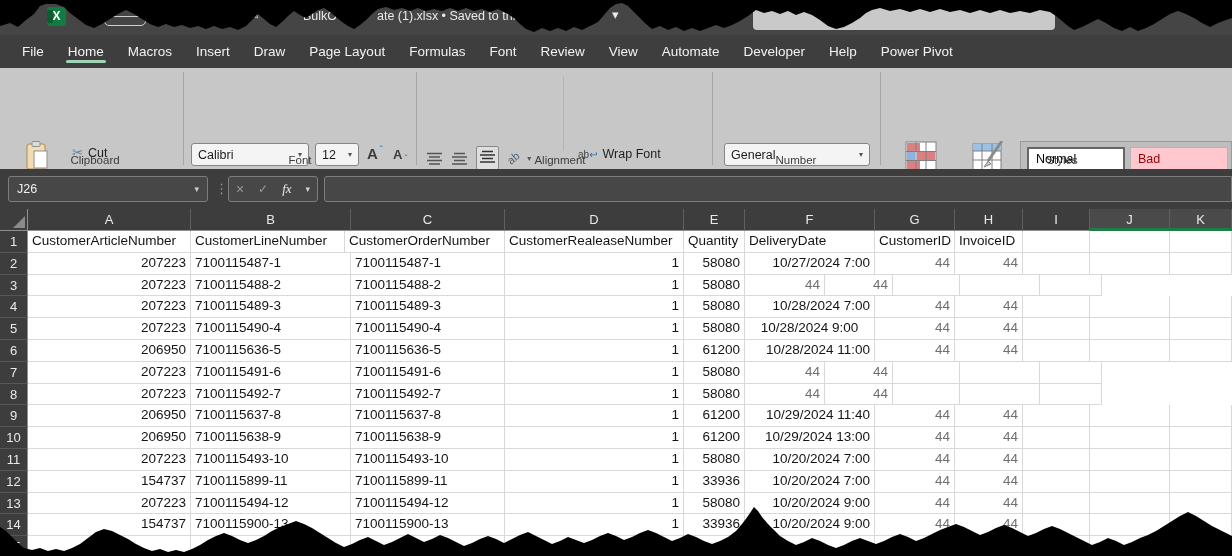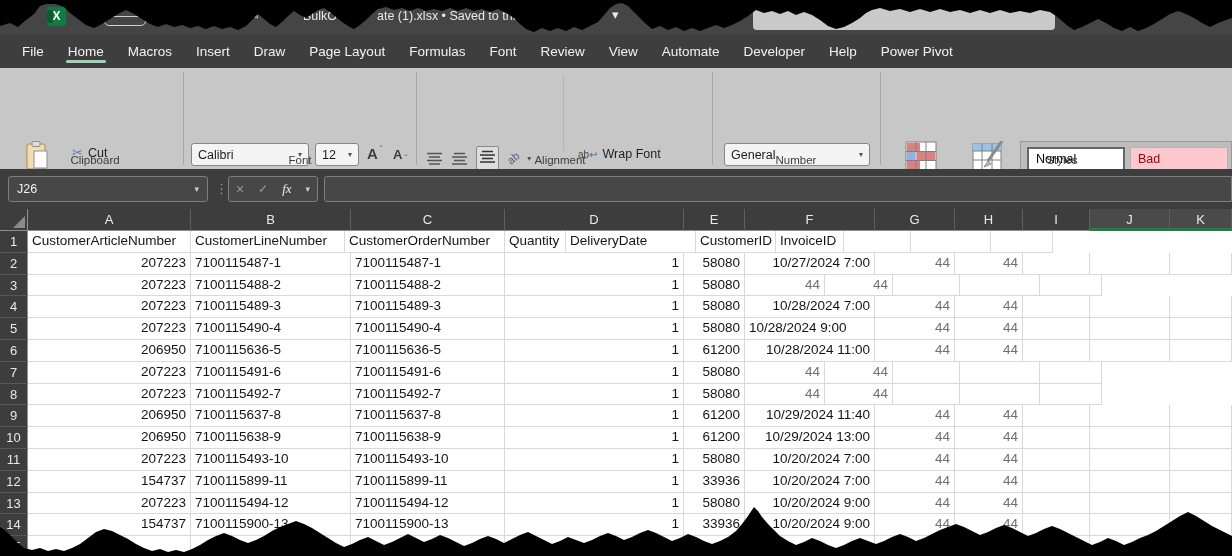--- a/index.html
+++ b/index.html
@@ -330,20 +330,21 @@
         <div class="letter" style="width: 68px;">H</div>
         <div class="letter" style="width: 67px;">I</div>
         <div class="letter selcol" style="width: 80px;">J</div>
         <div class="letter selcol" style="width: 62px;">K</div>
       </div>
       <div class="grow">
         <div class="gutter" style="width: 28px;">1</div>
         <div class="cell" style="width: 163px; text-align: left;">CustomerArticleNumber</div>
         <div class="cell" style="width: 154px; text-align: left;">CustomerLineNumber</div>
         <div class="cell" style="width: 160px; text-align: left;">CustomerOrderNumber</div>
+        <div class="cell" style="width: 179px; text-align: left;">CustomerRealeaseNumber</div>
         <div class="cell" style="width: 61px; text-align: left;">Quantity</div>
         <div class="cell" style="width: 130px; text-align: left;">DeliveryDate</div>
         <div class="cell" style="width: 80px; text-align: left;">CustomerID</div>
         <div class="cell" style="width: 68px; text-align: left;">InvoiceID</div>
         <div class="cell" style="width: 67px; text-align: left;"></div>
         <div class="cell" style="width: 80px; text-align: left;"></div>
         <div class="cell" style="width: 62px; text-align: left;"></div>
       </div>
       <div class="grow">
         <div class="gutter" style="width: 28px;">2</div>
@@ -386,21 +387,21 @@
         <div class="cell" style="width: 80px; text-align: left;"></div>
         <div class="cell" style="width: 62px; text-align: left;"></div>
       </div>
       <div class="grow">
         <div class="gutter" style="width: 28px;">5</div>
         <div class="cell" style="width: 163px; text-align: right;">207223</div>
         <div class="cell" style="width: 160px; text-align: left;">7100115490-4</div>
         <div class="cell" style="width: 154px; text-align: left;">7100115490-4</div>
         <div class="cell" style="width: 179px; text-align: right;">1</div>
         <div class="cell" style="width: 61px; text-align: right;">58080</div>
-        <div class="cell" style="width: 130px; text-align: left;">10/28/2024 9:00</div>
+        <div class="cell" style="width: 130px; text-align: center;">10/28/2024 9:00</div>
         <div class="cell muted" style="width: 80px; text-align: right;">44</div>
         <div class="cell muted" style="width: 68px; text-align: right;">44</div>
         <div class="cell" style="width: 67px; text-align: left;"></div>
         <div class="cell" style="width: 80px; text-align: left;"></div>
         <div class="cell" style="width: 62px; text-align: left;"></div>
       </div>
       <div class="grow">
         <div class="gutter" style="width: 28px;">6</div>
         <div class="cell" style="width: 163px; text-align: right;">206950</div>
         <div class="cell" style="width: 160px; text-align: left;">7100115636-5</div>

